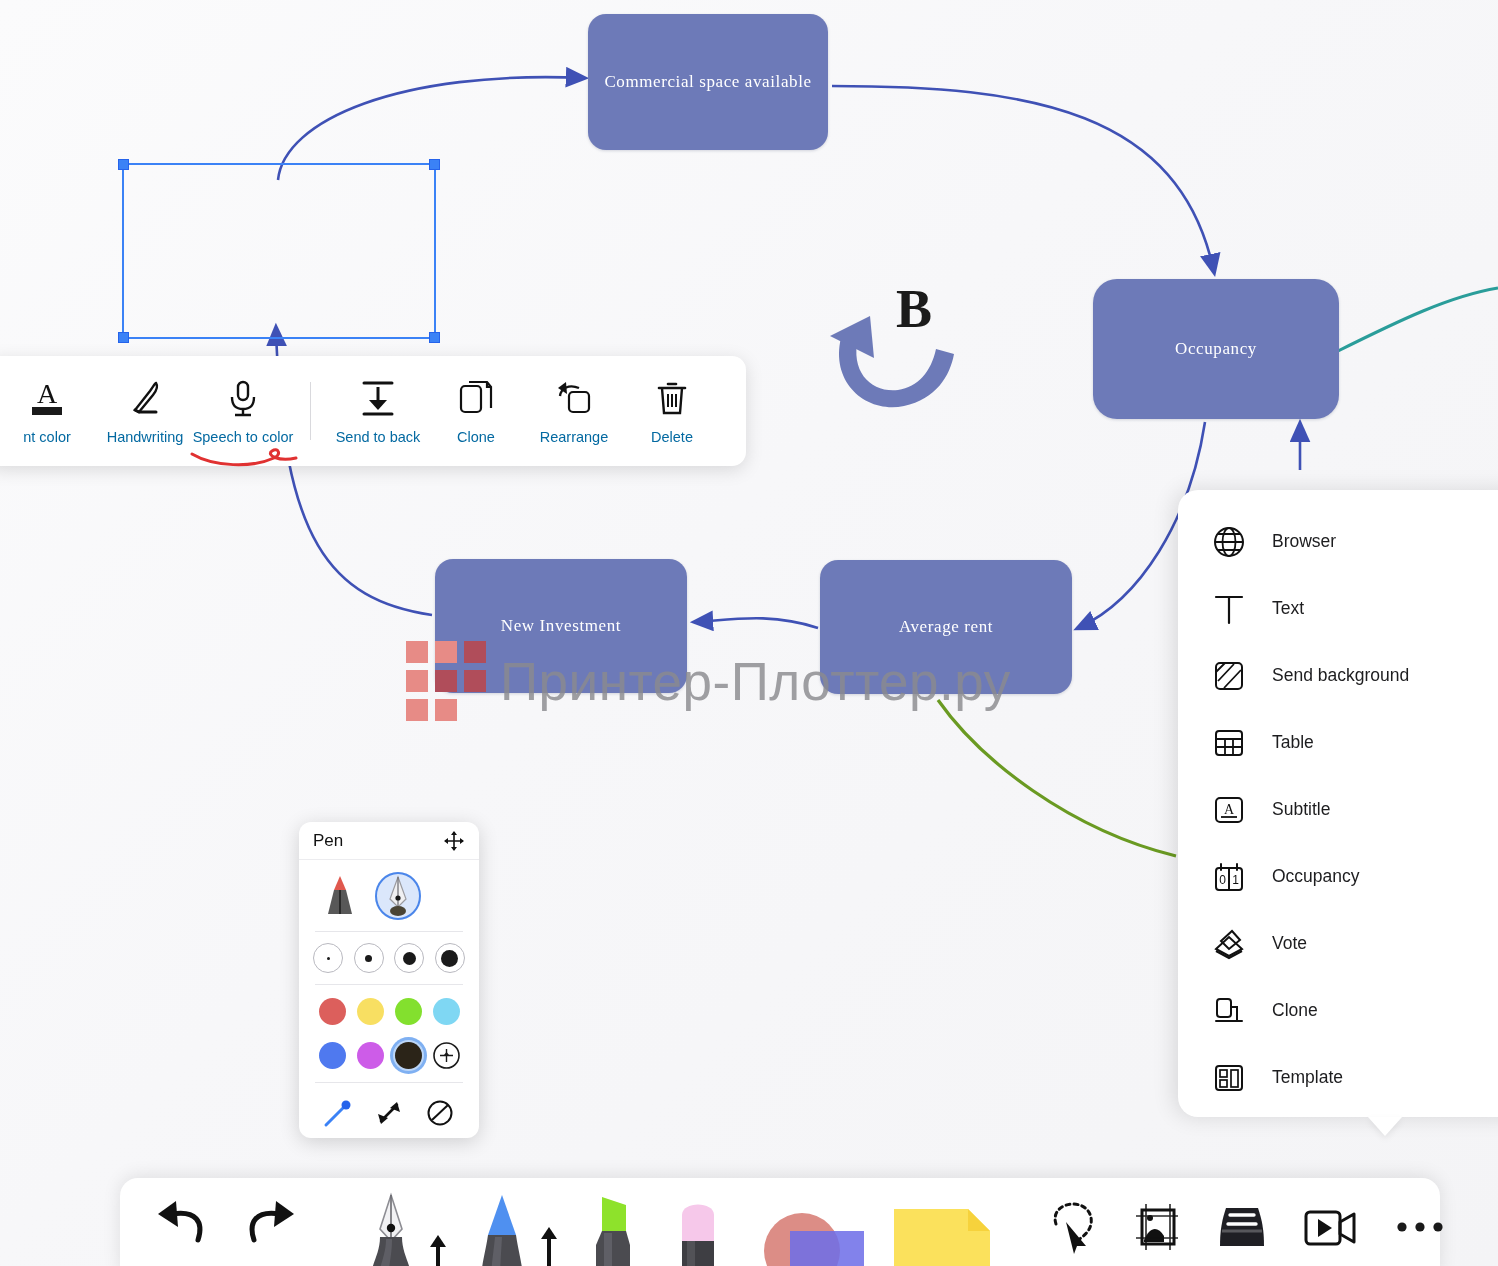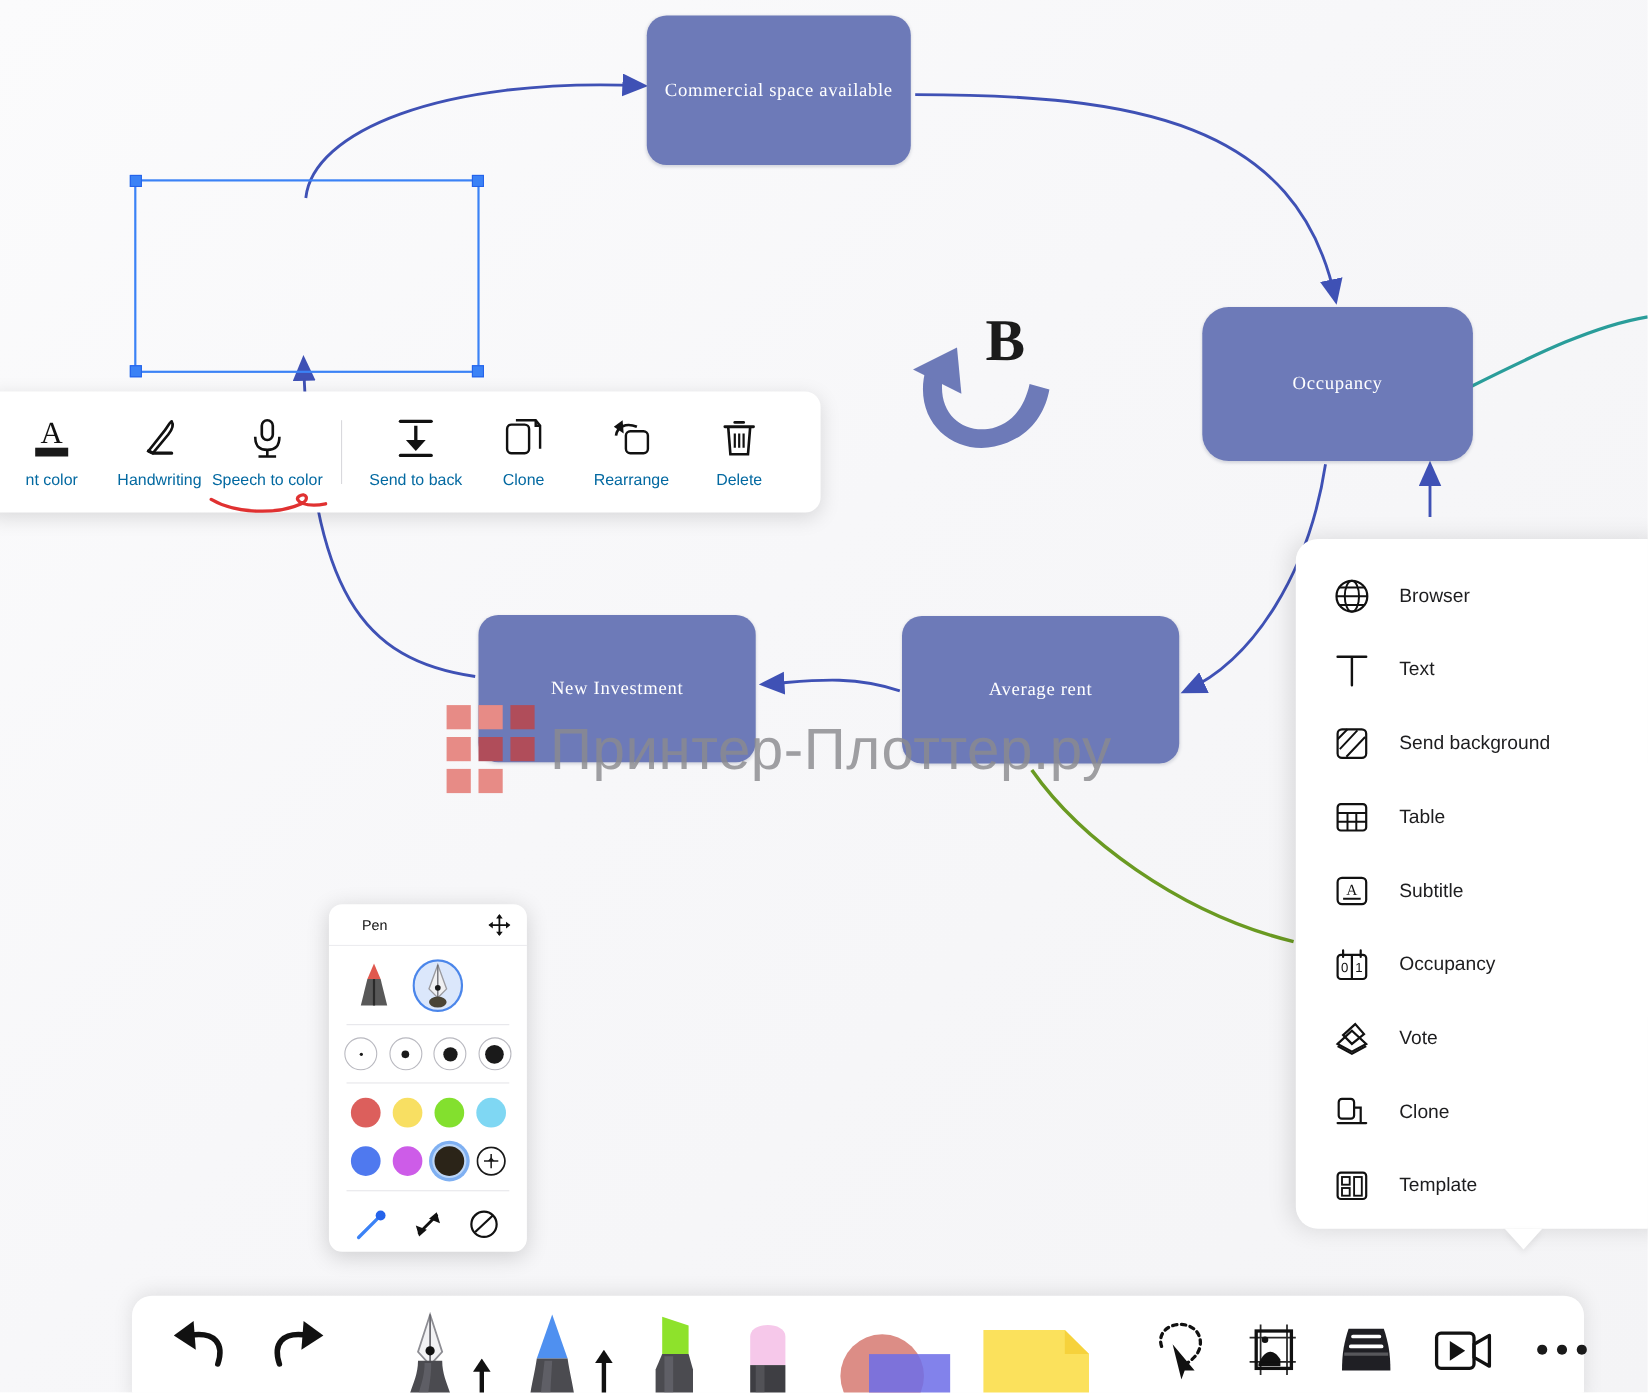--- a/index.html
+++ b/index.html
@@ -113,21 +113,21 @@
   #pen-popup {
     position:absolute; left:299px; top:822px; width:180px; height:316px;
     background:#ffffff; border-radius:12px;
     box-shadow:0 4px 20px rgba(0,0,0,.16);
     display:flex; flex-direction:column;
   }
   #pen-header {
     height:46px; display:flex; align-items:center; justify-content:space-between;
     padding:0 14px; border-bottom:1px solid #ececef;
   }
-  #pen-title { font-size:13px; color:#111; font-weight:500;margin-left:16px; }
+  #pen-title { font-size:17px; color:#111; font-weight:500; }
   #pen-body { padding:12px 14px 10px; }
   .pen-row { display:flex; align-items:center; justify-content:space-between; }
   .pen-divider { height:1px; background:#e6e6ea; margin:11px 2px; }
   .tip { width:46px; height:48px; display:flex; align-items:center; justify-content:center; border-radius:50%; }
   .tip.selected { background:#dbe7fb; box-shadow:0 0 0 2px #4b86ea inset; }
   .thick { width:30px; height:30px; border-radius:50%; border:1px solid #b9b9c0;
            display:flex; align-items:center; justify-content:center; }
   .thick .dot { background:#1a1a1a; border-radius:50%; }
   .swatch { width:27px; height:27px; border-radius:50%; }
   .swatch-wrap { width:31px; height:31px; border-radius:50%; display:flex; align-items:center; justify-content:center; }

